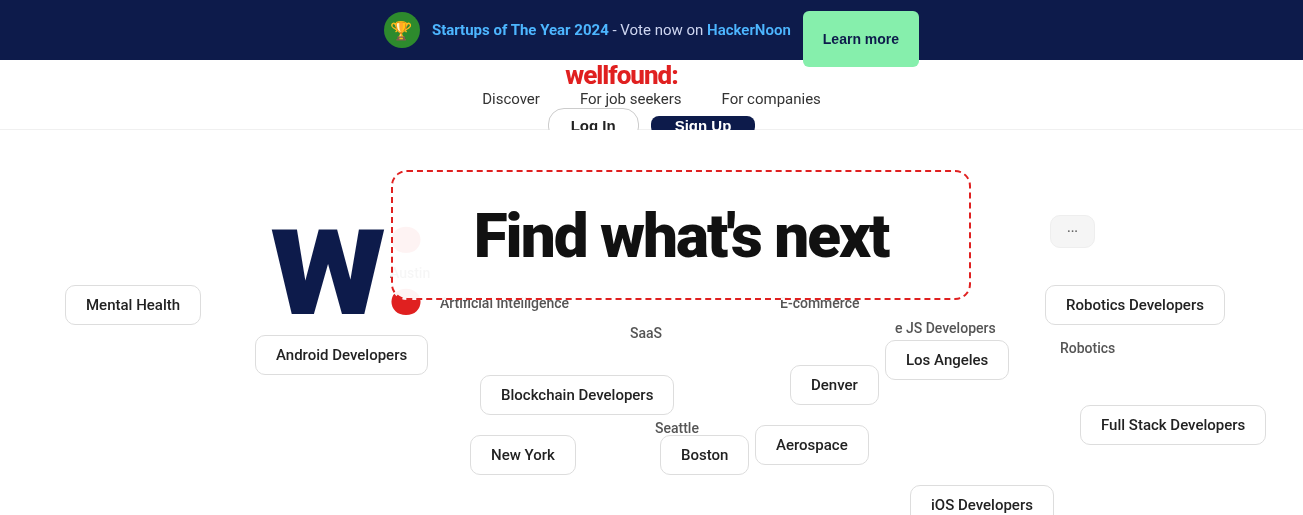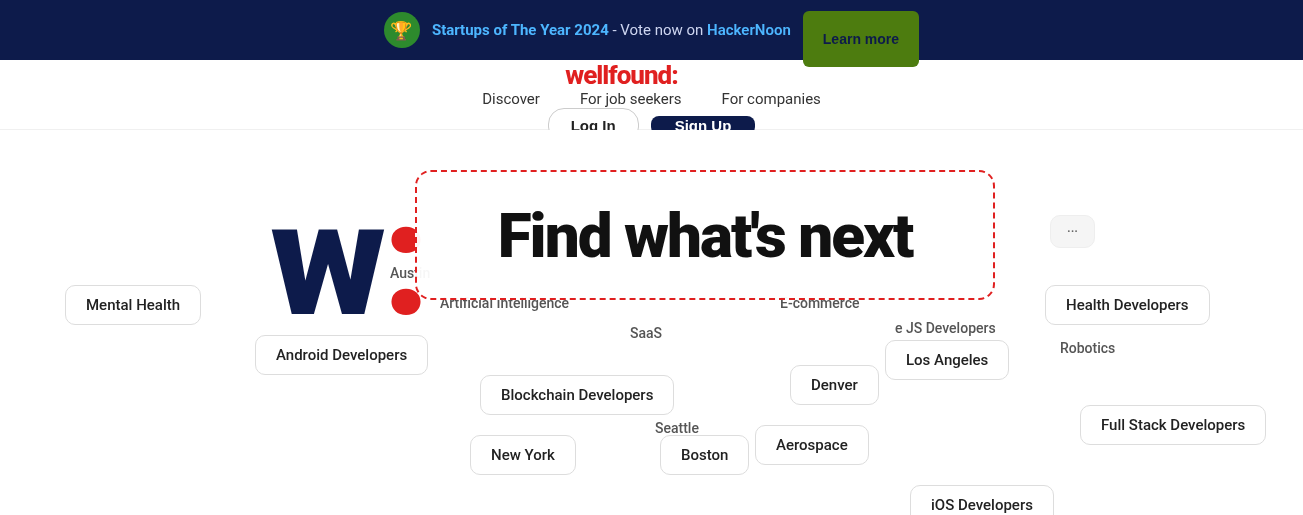--- a/index.html
+++ b/index.html
@@ -32,21 +32,21 @@
     }
     .banner-text strong {
       color: #4db6ff;
       font-weight: 700;
     }
     .banner-text .hackernoon {
       color: #4db6ff;
       font-weight: 600;
     }
     .learn-more-btn {
-      background: #4d7c0f;
+      background: #86efac;
       color: #0d1b4b;
       border: none;
       padding: 20px 20px;
       border-radius: 6px;
       font-size: 14px;
       font-weight: 600;
       cursor: pointer;
       white-space: nowrap;
       margin-top: 17px;
     }
@@ -129,21 +129,21 @@
       z-index: 1;
       letter-spacing: -4px;
     }
     .logo-watermark .dots {
       color: #e02020;
     }
 
     
     .search-box {
       position: absolute;
-      left: 415px;
+      left: 391px;
       top: 40px;
       width: 580px;
       height: 130px;
       border: 2.5px dashed #e02020;
       border-radius: 16px;
       background: rgba(255,255,255,0.95);
       display: flex;
       align-items: center;
       justify-content: center;
       z-index: 10;
@@ -233,21 +233,21 @@
   <div class="floating-tag tag-mental-health">Mental Health</div>
   <div class="floating-tag tag-austin">Austin</div>
   <div class="floating-tag tag-artificial-intelligence">Artificial Intelligence</div>
   <div class="floating-tag tag-saas">SaaS</div>
   <div class="floating-tag tag-e-commerce">E-commerce</div>
   <div class="floating-tag tag-js-developers">e JS Developers</div>
   <div class="floating-tag tag-android-developers">Android Developers</div>
   <div class="floating-tag tag-blockchain-developers">Blockchain Developers</div>
   <div class="floating-tag tag-denver">Denver</div>
   <div class="floating-tag tag-los-angeles">Los Angeles</div>
-  <div class="floating-tag tag-flutter-developers">Health Developers</div>
+  <div class="floating-tag tag-flutter-developers">Robotics Developers</div>
   <div class="floating-tag tag-robotics">Robotics</div>
   <div class="floating-tag tag-seattle">Seattle</div>
   <div class="floating-tag tag-new-york">New York</div>
   <div class="floating-tag tag-boston">Boston</div>
   <div class="floating-tag tag-aerospace">Aerospace</div>
   <div class="floating-tag tag-full-stack">Full Stack Developers</div>
   <div class="floating-tag tag-ios-developers">iOS Developers</div>
 
 </div>
 

